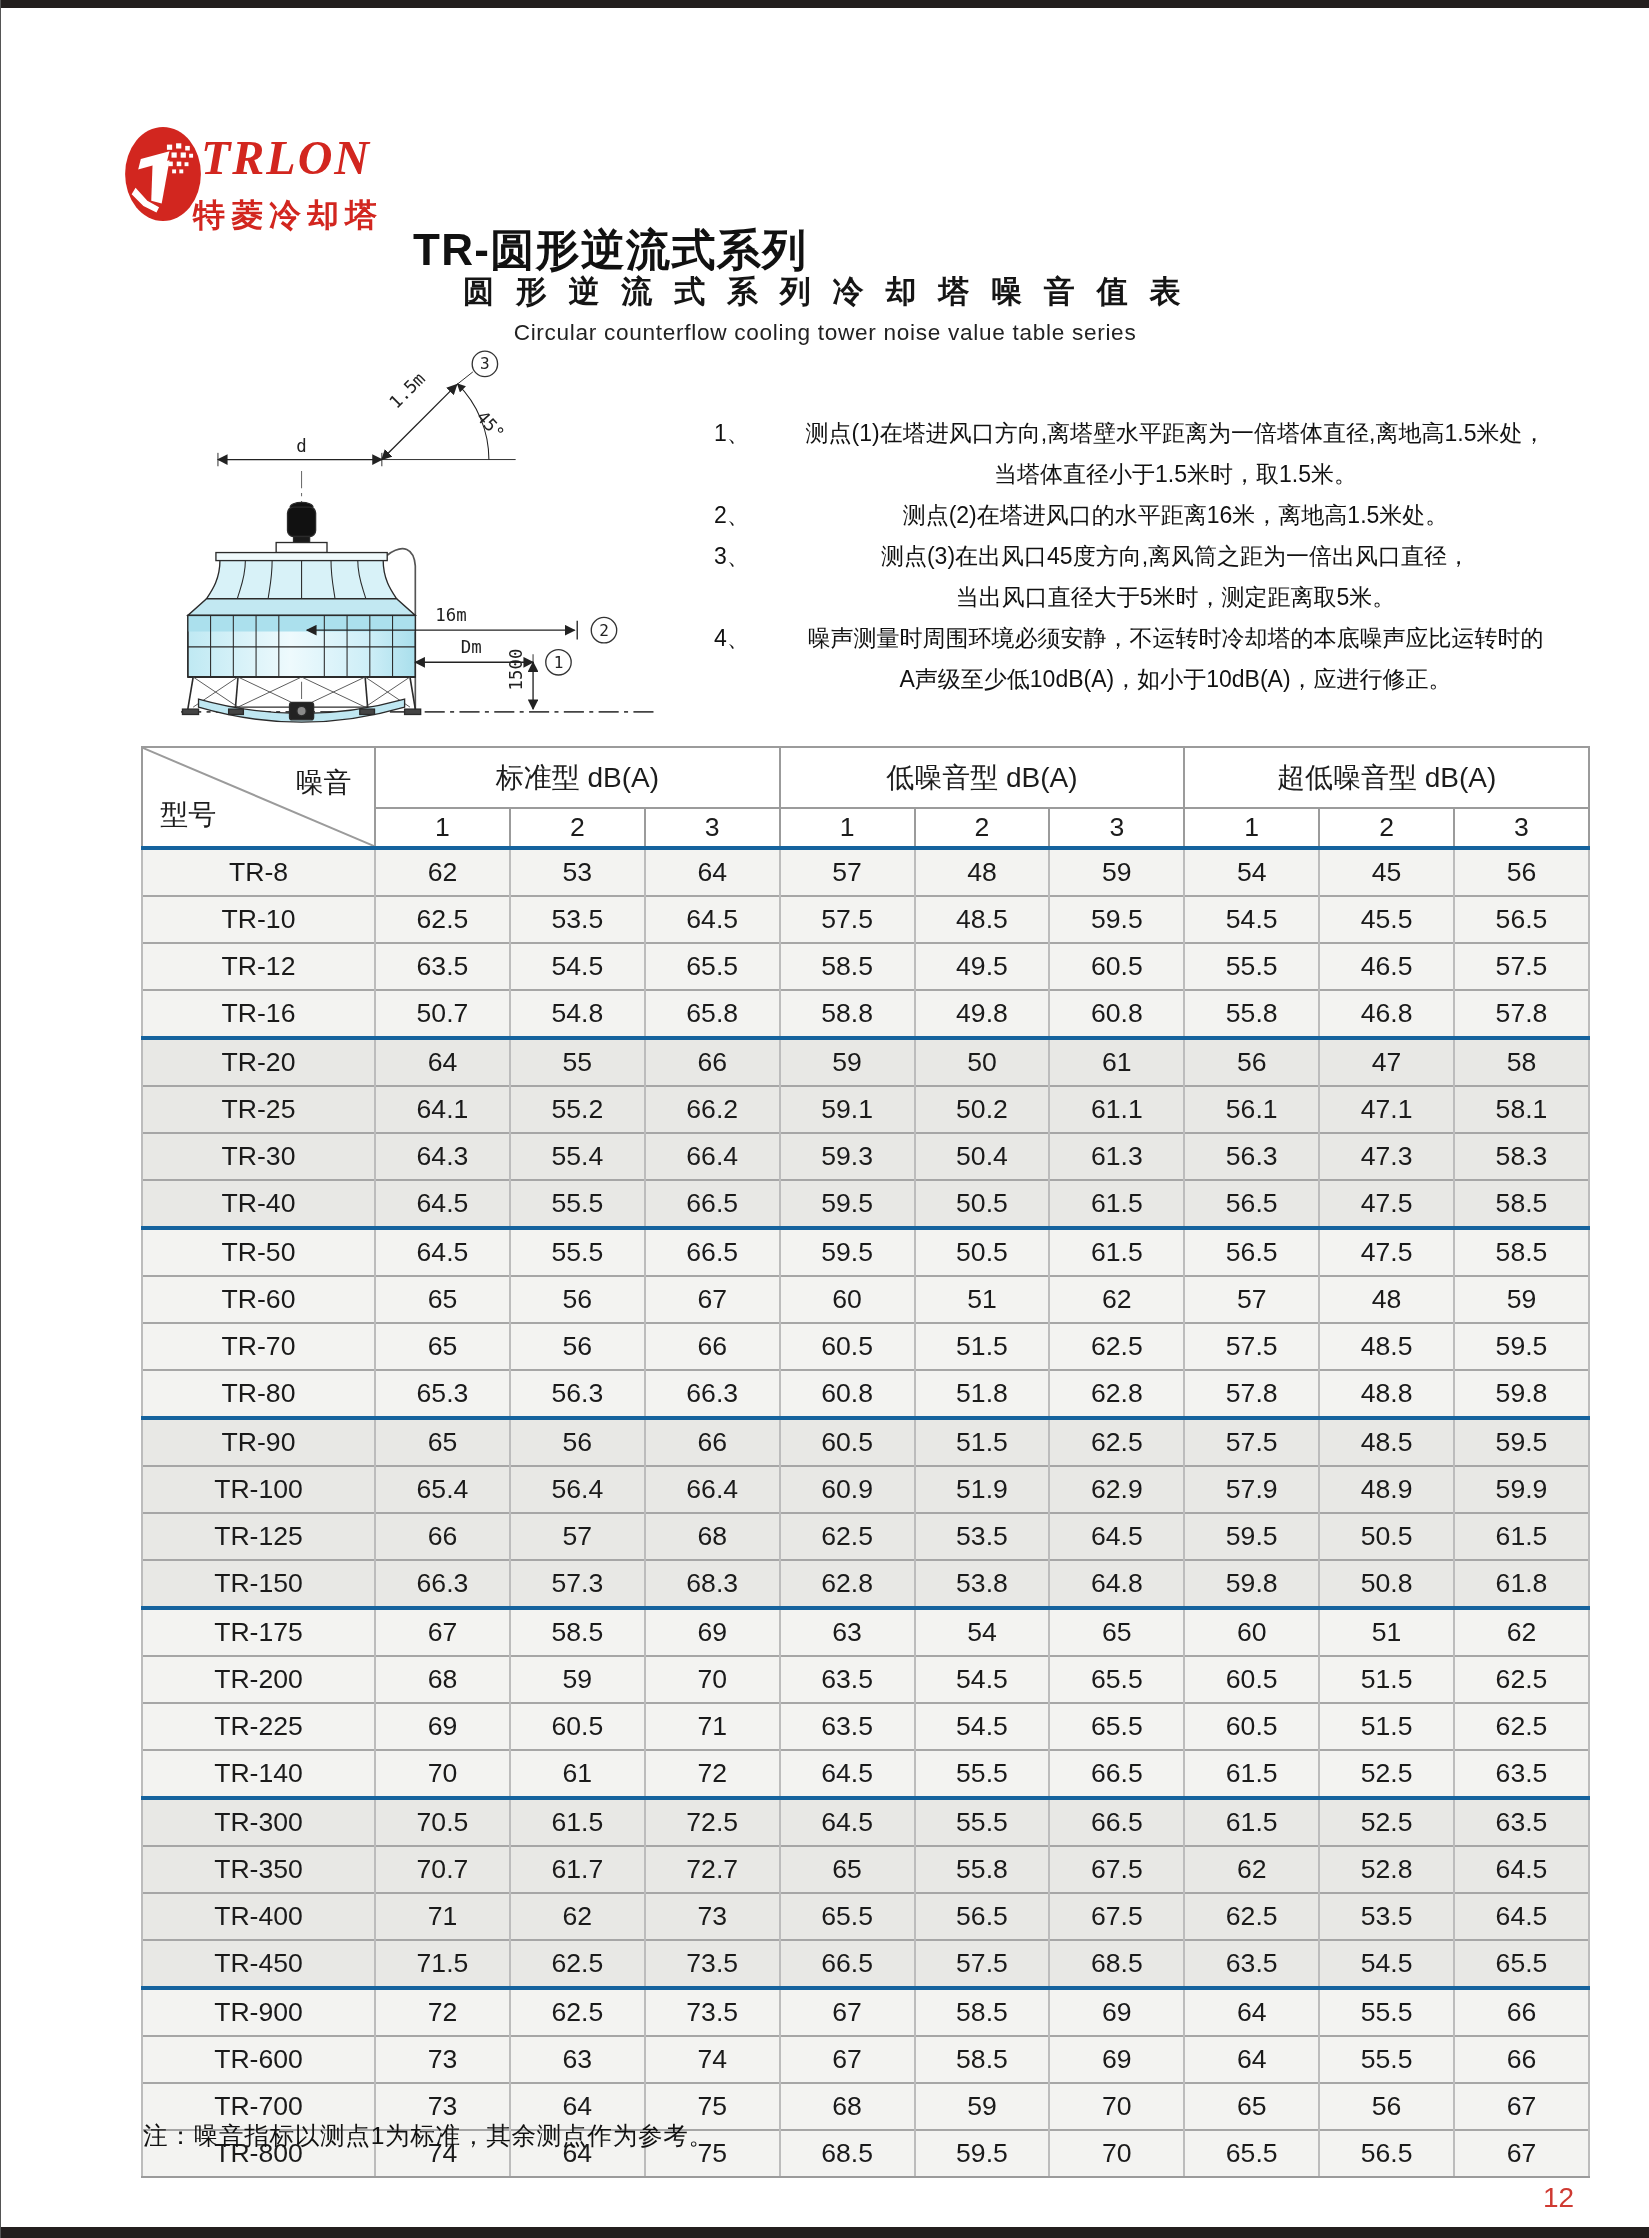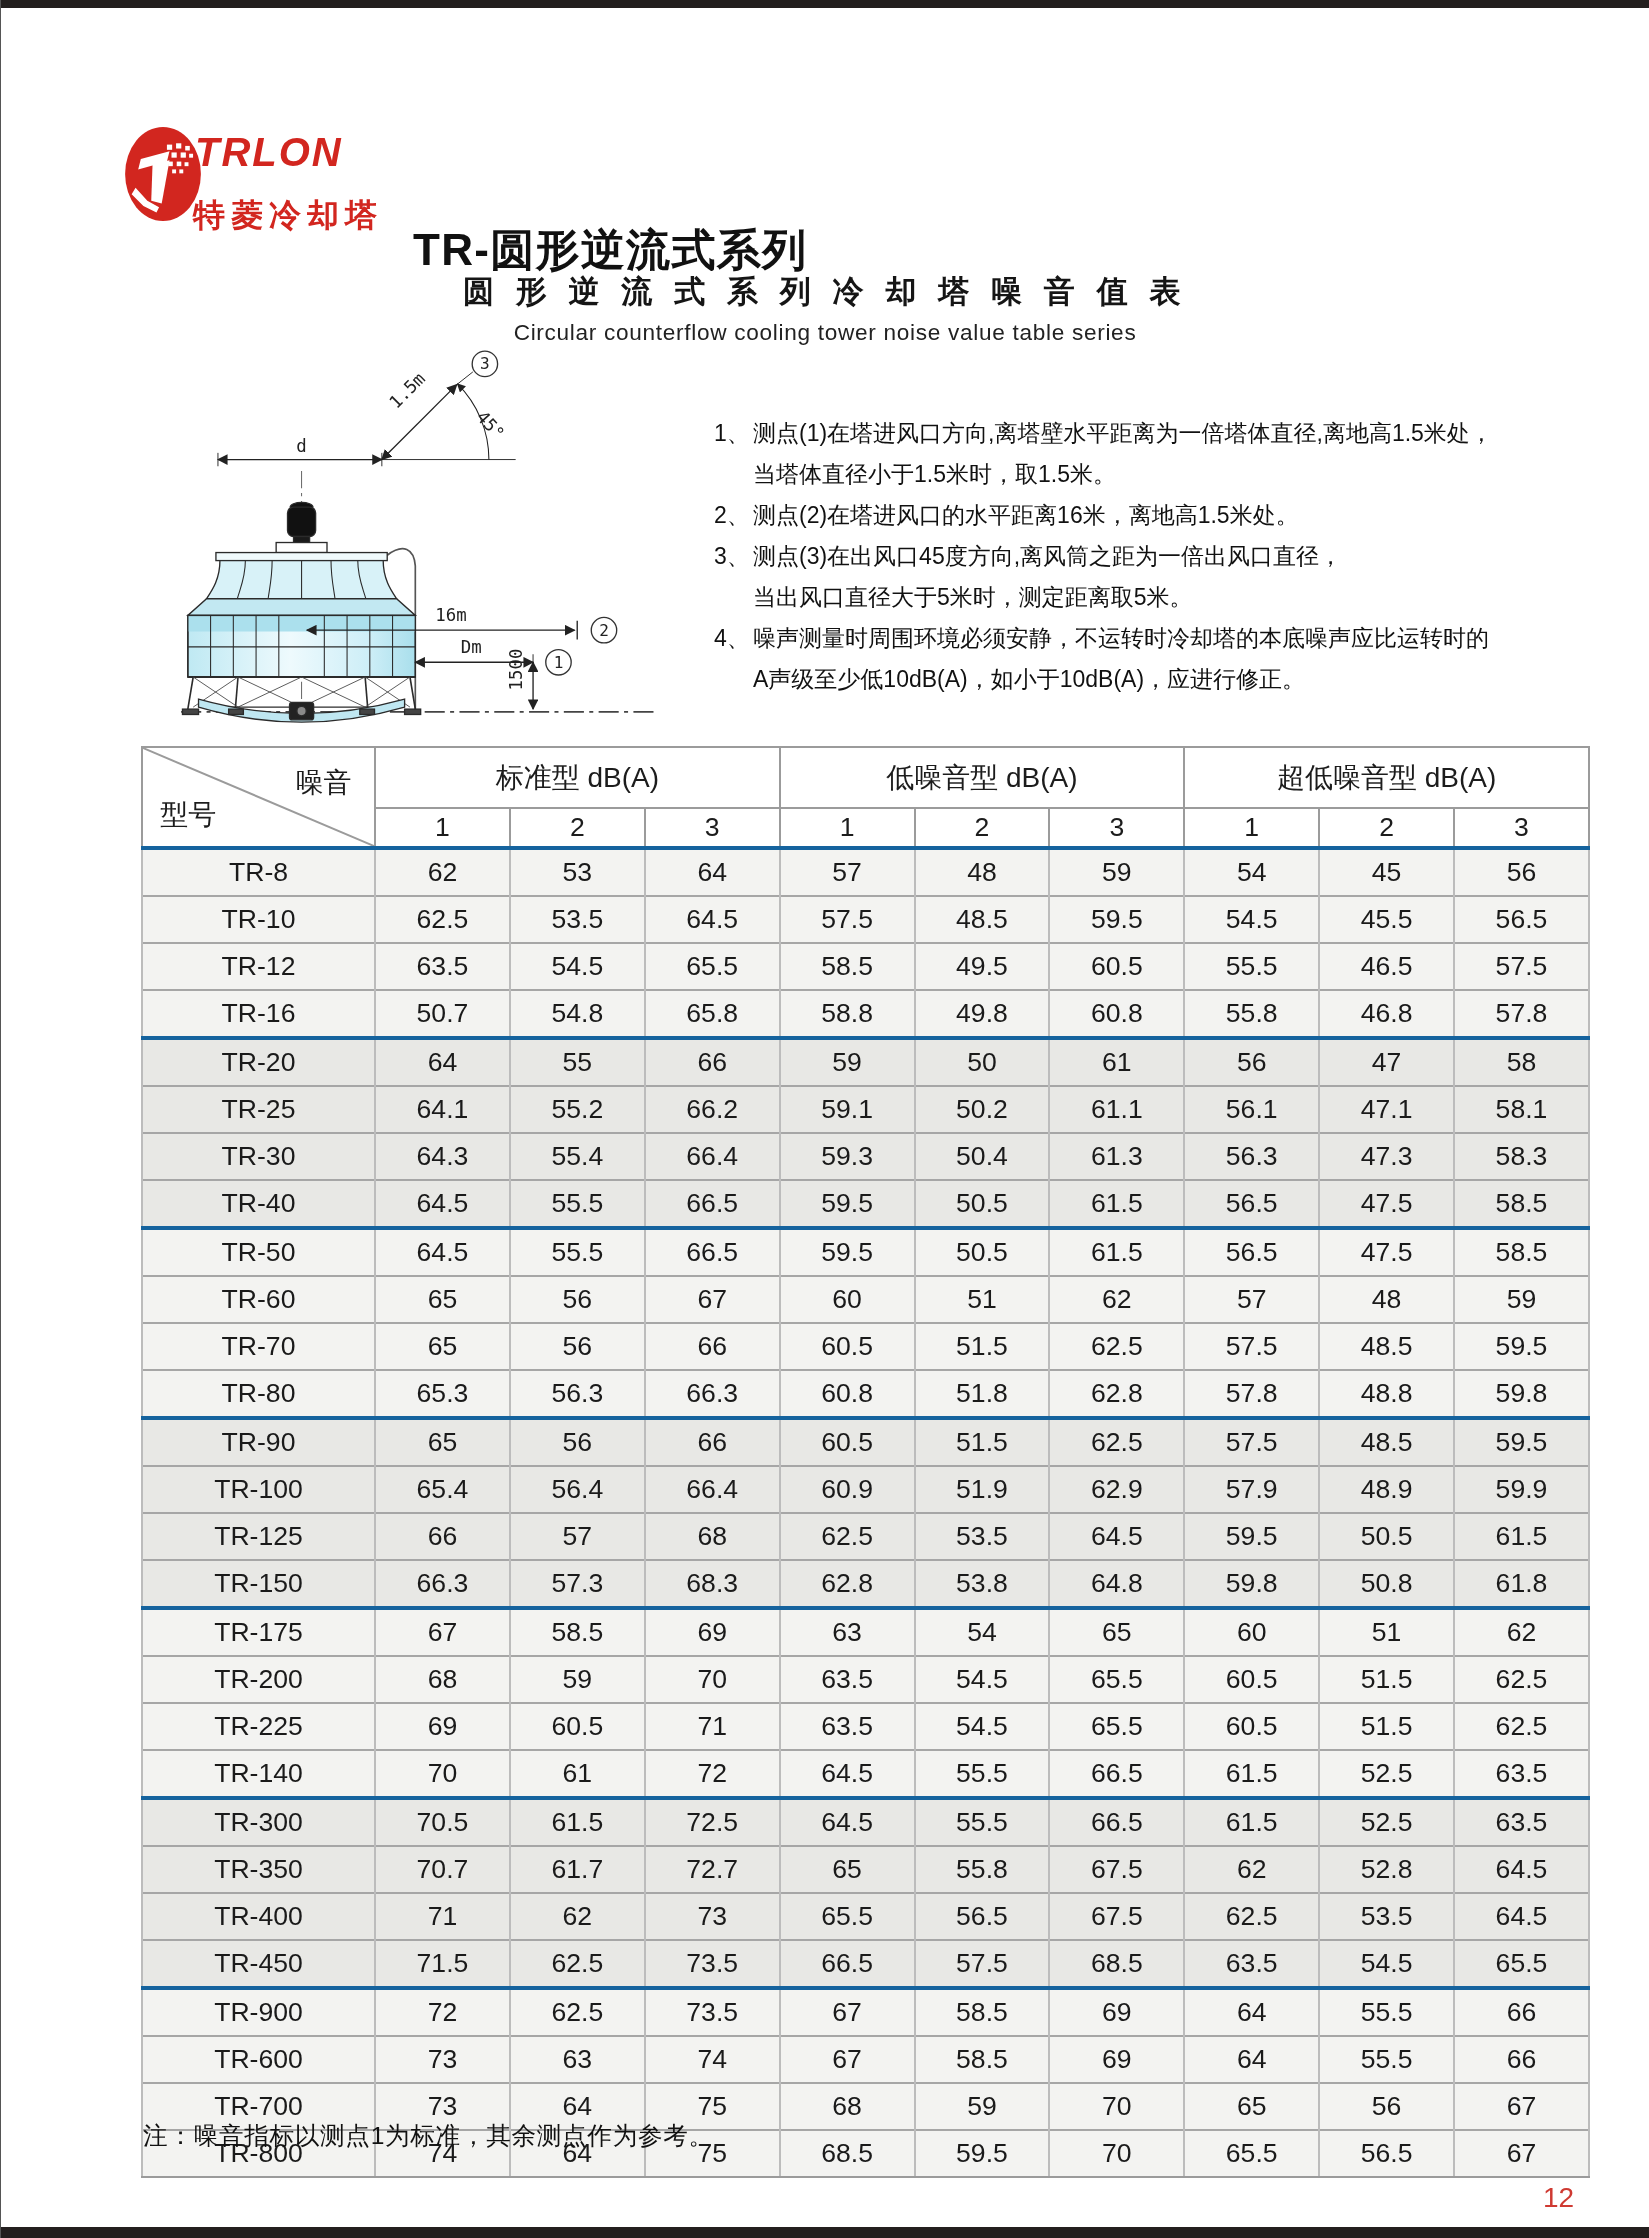--- a/index.html
+++ b/index.html
@@ -6,42 +6,42 @@
   .page{
     position:relative;width:1650px;height:2239px;margin:0 auto;background:#ffffff;
     font-family:"Liberation Sans","DejaVu Sans",sans-serif;color:#1c1c1c;overflow:hidden;
     border-left:1.3px solid #555;border-right:1.3px solid #999;box-sizing:border-box;
   }
   .top-bar{position:absolute;left:0;top:0;width:100%;height:8px;background:#231f1e;}
   .bottom-bar{position:absolute;left:0;bottom:0;width:100%;height:12px;background:#231f1e;}
 
   
   .logo-icon{position:absolute;left:122px;top:125px;width:80px;height:98px;}
-  .logo-en{position:absolute;left:194px;top:130px;font-size:40px;font-weight:700;font-style:italic;
-    color:var(--brand-red,#d2261f);letter-spacing:2px;}
+  .logo-en{position:absolute;left:200px;top:130px;font-size:48px;font-weight:700;font-style:italic;
+    color:var(--brand-red,#d2261f);letter-spacing:2px;font-family:Liberation Serif, serif;}
   .logo-cn{position:absolute;left:192px;top:194px;font-size:32px;font-weight:700;
     color:var(--brand-red,#d2261f);letter-spacing:6px;}
   .series-title{position:absolute;left:412px;top:221px;margin:0;font-size:44px;font-weight:700;
     letter-spacing:1.3px;color:#111;}
 
   
   .heading{position:absolute;left:0;top:271px;width:100%;text-align:center;}
   .heading h2{margin:0;font-size:31px;font-weight:700;letter-spacing:6.6px;color:#151515;}
   .heading .subtitle{margin-top:6.6px;font-size:22.6px;color:#222;letter-spacing:0.7px;}
 
   
   .diagram{position:absolute;left:140px;top:342px;width:562px;height:389px;}
   .diagram text{font-family:"DejaVu Sans Mono","Liberation Mono",monospace;font-size:26px;fill:#222;}
   .diagram .circ-num{font-size:24px;}
 
   
   .notes{position:absolute;left:713px;top:413px;width:884px;font-size:23px;line-height:41px;color:#111;}
   .note{display:flex;align-items:flex-start;}
   .note-num{flex:0 0 39px;}
-  .note-text{white-space:pre-line;flex:1;}
+  .note-text{white-space:pre-line;flex:1;text-align:center;}
 
   
   .noise-table{position:absolute;left:140px;top:746px;width:1449px;border-collapse:collapse;
     table-layout:fixed;font-size:26.6px;}
   .noise-table col.c-model{width:233px;}
   .noise-table th,.noise-table td{text-align:center;vertical-align:middle;padding:0;}
   .noise-table thead th{background:#fff;border:2px solid #9b9b9b;font-weight:400;}
   .noise-table thead tr.gr{height:61px;font-size:28px;}
   .noise-table thead tr.sub{height:40px;font-size:26.6px;}
   .noise-table td{height:45px;border-left:2px solid #bcbcbc;border-right:2px solid #bcbcbc;

